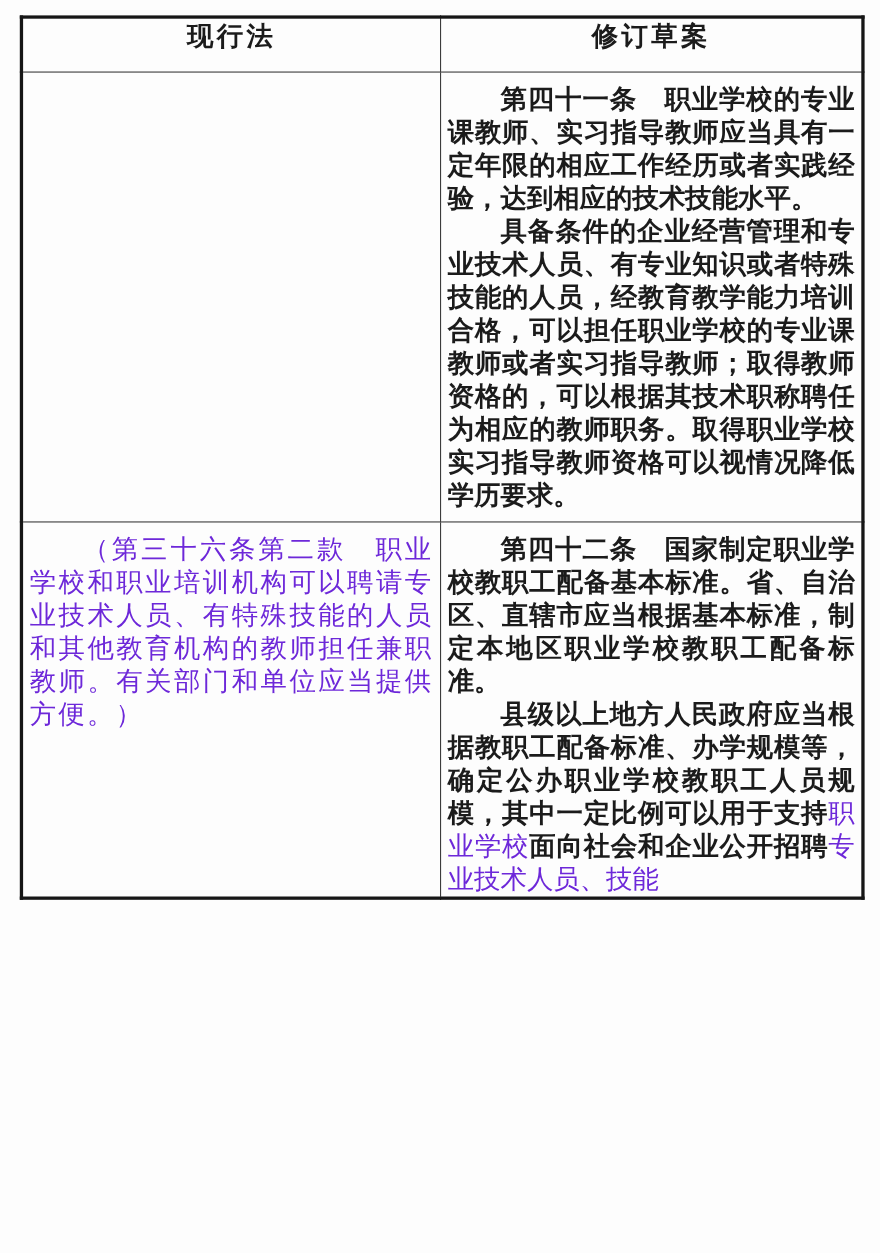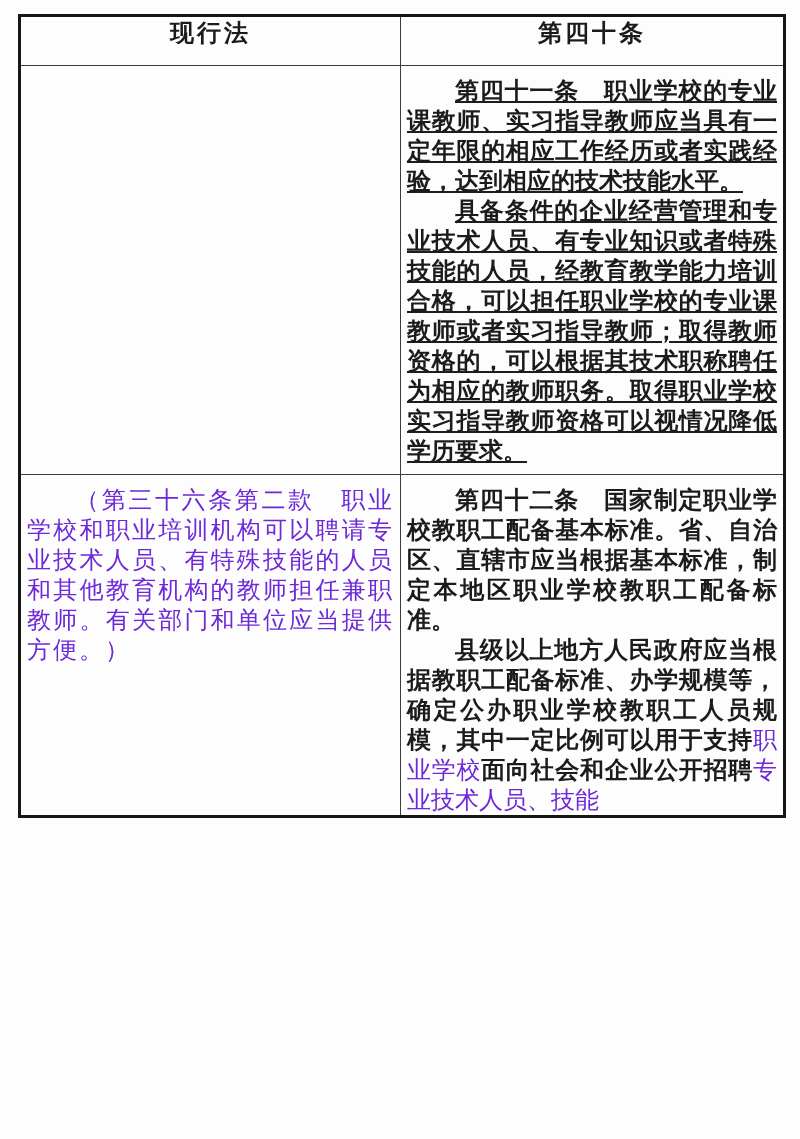--- a/index.html
+++ b/index.html
@@ -45,21 +45,21 @@
     color: #1b1b1b;
   }
 
   td.cell {
     padding: 10px 6px 0 6px;
     font-size: 24px;
     line-height: 30px;
     color: #1d1d1d;
   }
   tr.row-1 td { height: 340px; }
-  tr.row-2 td { height: 398px; text-decoration: underline; }
+  tr.row-2 td { height: 398px; }
   tr.row-3 td { height: 312px; }
 
   .para {
     margin: 0;
     text-indent: 2em;
     text-align: justify;
     text-justify: inter-character;
     word-break: break-all;
   }
   .seg-hei {
@@ -81,21 +81,21 @@
 
 <div class="page">
   <table class="cmp-table">
     <colgroup>
       <col class="col-left">
       <col class="col-right">
     </colgroup>
     <thead>
       <tr class="header-row">
         <th class="header-cell">现行法</th>
-        <th class="header-cell">第四十条</th>
+        <th class="header-cell">修订草案</th>
       </tr>
     </thead>
     <tbody>
       <tr class="row-2">
         <td class="cell left-cell"></td>
         <td class="cell right-cell">
           <p class="para"><span class="seg-hei">第四十一条　职业学校的专业课教师、实习指导教师应当具有一定年限的相应工作经历或者实践经验，达到相应的技术技能水平。</span></p>
           <p class="para"><span class="seg-hei">具备条件的企业经营管理和专业技术人员、有专业知识或者特殊技能的人员，经教育教学能力培训合格，可以担任职业学校的专业课教师或者实习指导教师；取得教师资格的，可以根据其技术职称聘任为相应的教师职务。取得职业学校实习指导教师资格可以视情况降低学历要求。</span></p>
         </td>
       </tr>

